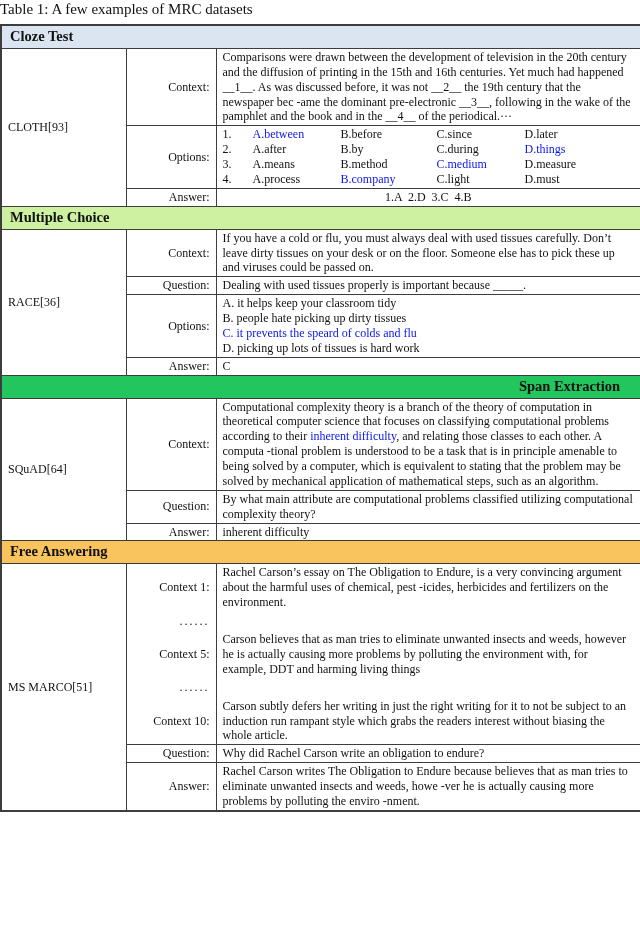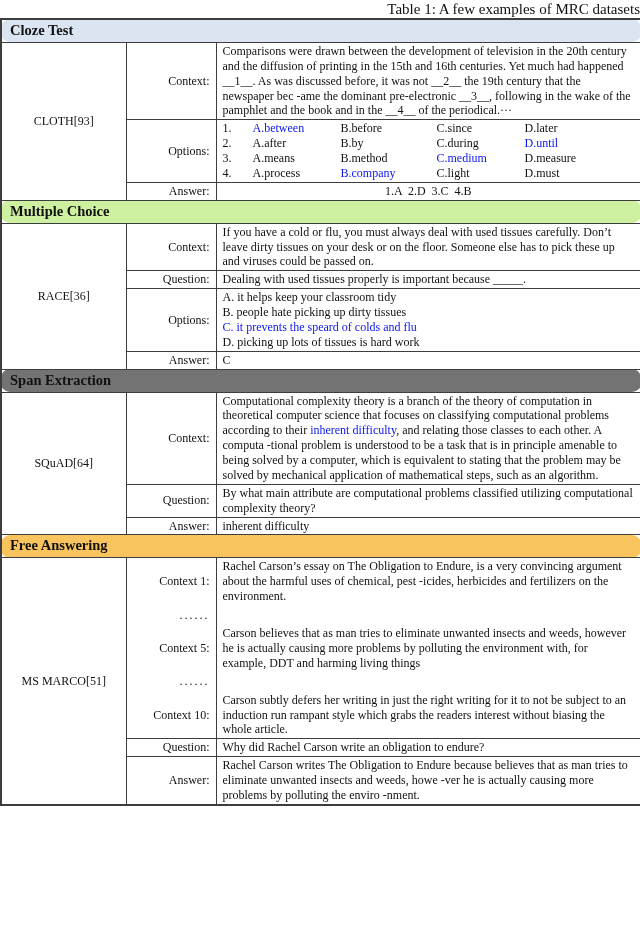--- a/index.html
+++ b/index.html
@@ -3,23 +3,23 @@
 <meta charset="utf-8">
 <style>
   html,body { margin:0; padding:0; background:#ffffff; }
   body {
     width:640px;
     font-family:"Liberation Serif", serif;
     color:#111;
     --blue:#0b16ee;
   }
   .caption {
-    text-align:right;
+    text-align:left;
     font-size:15px;
-    padding:1px 0 0 0;
+    padding:1px 0 6px 0;
   }
   table.mrc {
     width:640px;
     border-collapse:collapse;
     table-layout:fixed;
     border:2px solid #3d3d3d;
   }
   col.c1 { width:125px; }
   col.c2 { width:90px; }
   col.c3 { width:425px; }
@@ -28,23 +28,22 @@
     font-size:12px;
     line-height:1.24;
     padding:1px 6px;
     vertical-align:middle;
     overflow:hidden;
   }
   tr.section td {
     font-weight:bold;
     font-size:14.5px;
     padding:2px 20px 2px 8px;
-    border-radius:9px;
   }
-  td.dataset { text-align:center; }
+  td.dataset { }
   td.label { padding-left:8px;text-align:right; }
   td.pre { white-space:pre;text-align:center; }
   .blue { color:var(--blue); }
   .opt-grid-row {
     display:grid;
     grid-template-columns:30px 88px 96px 88px auto;
   }
   td.nb { border-bottom-style:hidden; }
   td.nt { border-top-style:hidden; }
   td.gap { height:18px; }
@@ -79,21 +78,21 @@
             <span class="blue">A.between</span>
             <span>B.before</span>
             <span>C.since</span>
             <span>D.later</span>
           </div>
           <div class="opt-grid-row">
             <span>2.</span>
             <span>A.after</span>
             <span>B.by</span>
             <span>C.during</span>
-            <span class="blue">D.until</span>
+            <span class="blue">D.things</span>
           </div>
           <div class="opt-grid-row">
             <span>3.</span>
             <span>A.means</span>
             <span>B.method</span>
             <span class="blue">C.medium</span>
             <span>D.measure</span>
           </div>
           <div class="opt-grid-row">
             <span>4.</span>
@@ -129,21 +128,21 @@
           <div class="opt-line blue">C. it prevents the speard of colds and flu</div>
           <div class="opt-line">D. picking up lots of tissues is hard work</div>
         </td>
     </tr>
     <tr>
       <td class="label">Answer:</td>
       <td>C</td>
     </tr>
 
     <tr class="section">
-      <td colspan="3" style="background-color: #737373;">Span Extraction</td>
+      <td colspan="3" style="background-color: #22c55e; text-align: right;">Span Extraction</td>
     </tr>
     <tr>
       <td class="dataset" rowspan="3">SQuAD[64]</td>
       <td class="label">Context:</td>
       <td><span>Computational complexity theory is a branch of the theory of computation in theoretical computer science that focuses on classifying computational problems according to their </span><span class="blue">inherent difficulty</span><span>, and relating those classes to each other. A computa -tional problem is understood to be a task that is in principle amenable to being solved by a computer, which is equivalent to stating that the problem may be solved by mechanical application of mathematical steps, such as an algorithm.</span></td>
     </tr>
     <tr>
       <td class="label">Question:</td>
       <td>By what main attribute are computational problems classified utilizing computational complexity theory?</td>
     </tr>

